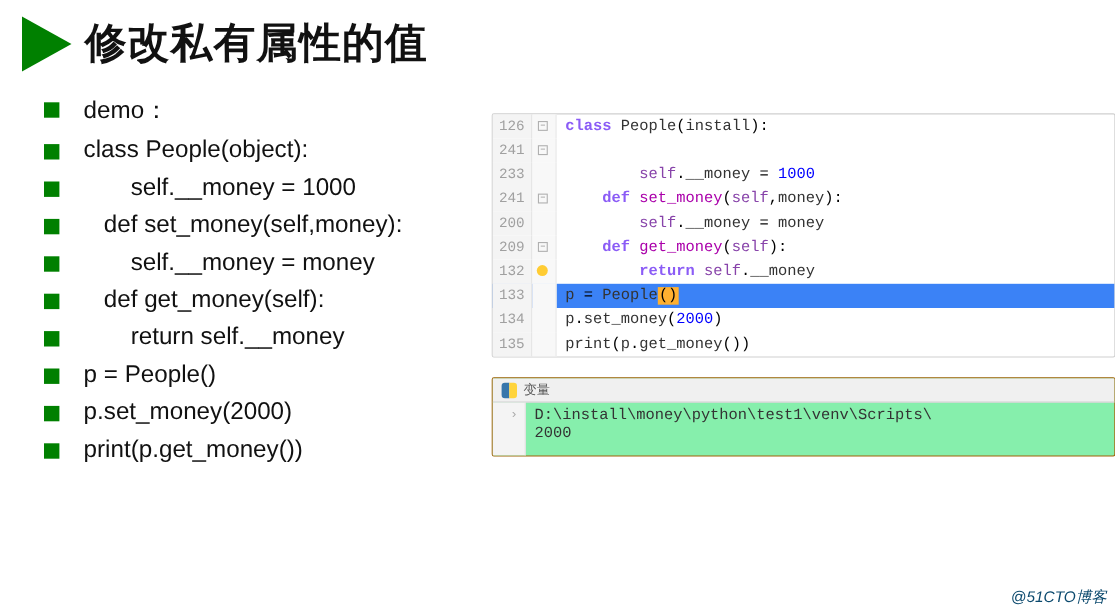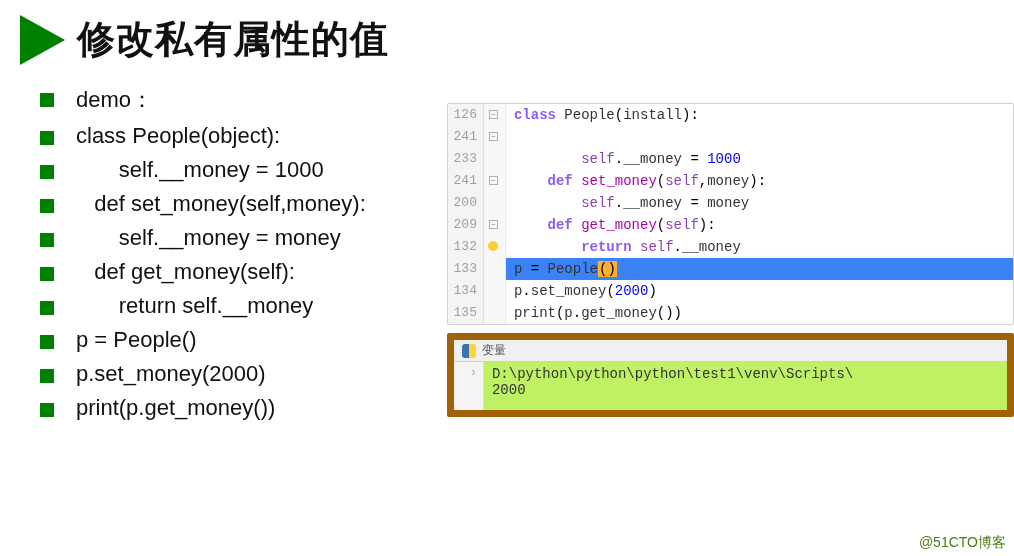--- a/index.html
+++ b/index.html
@@ -121,26 +121,26 @@
   .fn { color: #aa00aa; }
   .self { color: #8844aa; }
   .num { color: #0000ff; text-align: center; }
   .id { color: #333; }
   .hl133 { background: #3b82f6; }
   .hl133 .code .sel {
     background: #ffb030;
     padding: 0 1px;
   }
   .terminal {
-    margin-top: 8px;
-    border: 7px solid #a16207;
+    margin-top: 18px;
+    border: 1px solid #a16207;
     border-radius: 2px;
     font-family: Consolas, "Courier New", monospace;
     font-size: 14px;
-    background: #bef264;
+    background: #86efac;
   }
   .termtab {
     display: flex;
     align-items: center;
     background: #f0f0f0;
     border-bottom: 1px solid #d0d0d0;
     padding: 2px 8px;
     font-family: "Microsoft YaHei", sans-serif;
     font-size: 12px;
     color: #555;
@@ -181,22 +181,23 @@
     font-size: 12px;
   }
   .termout {
     padding: 4px 8px 12px 8px;
     color: #333;
   }
   .watermark {
     position: absolute;
     right: 8px;
     bottom: 4px;
-    color: #4d7c0f;
+    color: #0c4a6e;
     font-size: 14px;
+    font-style: italic;
   }
 </style>
 </head>
 <body>
 
 <div class="header">
   <div class="triangle"></div>
   <div class="title">修改私有属性的值</div>
 </div>
 
@@ -310,21 +311,21 @@
     <div class="terminal">
       <div class="termtab">
         <span class="pyicon"></span>
         <span>变量</span>
       </div>
       <div class="termbody">
         <div class="termgut">
           <div>›</div>
         </div>
         <div class="termout">
-          <div>D:\python\python\python\test1\venv\Scripts\</div>
+          <div>D:\install\money\python\test1\venv\Scripts\</div>
           <div>2000</div>
         </div>
       </div>
     </div>
   </div>
 </div>
 
 <div class="watermark">@51CTO博客</div>
 
 </body></html>

